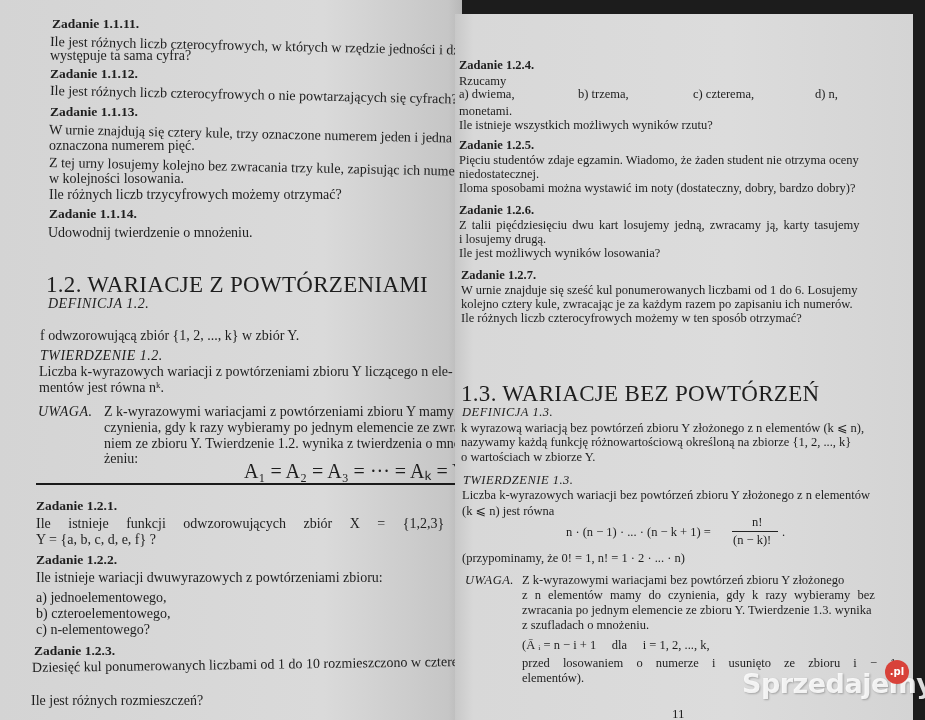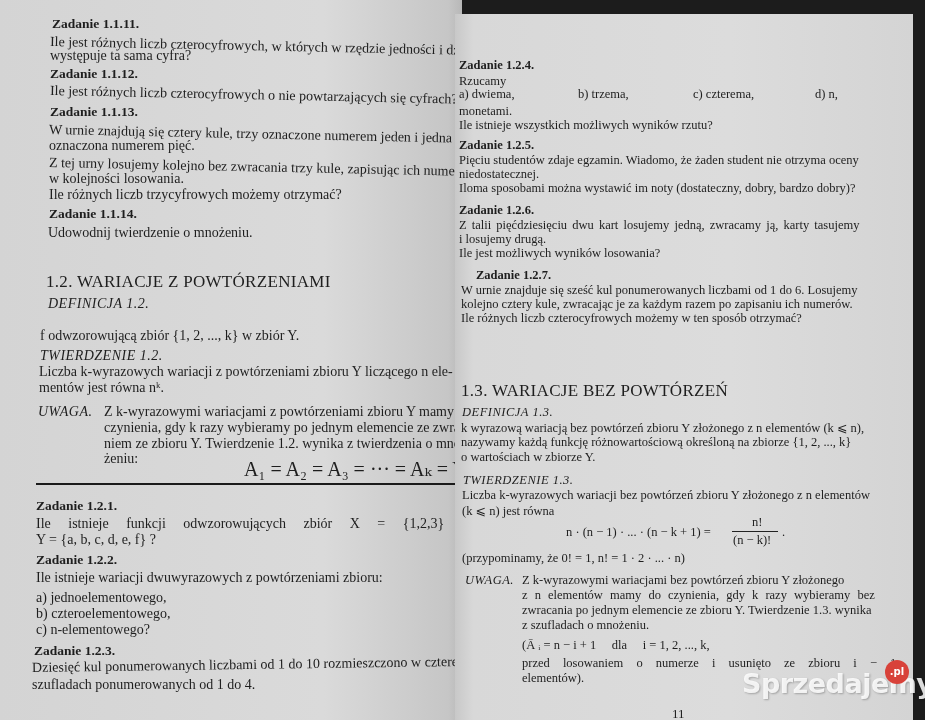--- a/index.html
+++ b/index.html
@@ -7,34 +7,35 @@
     width: 925px; height: 720px; overflow: hidden;
     background: #1c1c1c;
     font-family: "Liberation Serif", "DejaVu Serif", serif;
     color: #1e1e1e;
     position: relative;
   }
   .page {
     position: absolute;
     background: linear-gradient(90deg, #d6d6d6 0%, #dcdcdc 60%, #d0d0d0 100%);
     box-sizing: border-box;
+    font-family: Liberation Serif, serif;
   }
   #left-page {
     left: 0; top: 0; width: 462px; height: 720px;
     background: linear-gradient(90deg, #d4d4d4 0%, #dadada 70%, #c6c6c6 97%, #b8b8b8 100%);
   }
   #right-page {
     left: 455px; top: 14px; width: 458px; height: 706px;
     background: linear-gradient(90deg, #c8c8c8 0%, #d8d8d8 4%, #dcdcdc 60%, #d4d4d4 100%);
   }
   .abs { position: absolute; white-space: nowrap; }
   .h { font-weight: bold; font-size: 13.5px; }
   .t { font-size: 14px; }
   .ts { font-size: 12.5px; }
-  .sec { font-size: 17px; letter-spacing: 0.3px; }
+  .sec { font-size: 23px; letter-spacing: 0.3px; }
   .it { font-style: italic; letter-spacing: 0.5px; }
   .math { font-size: 14px; }
   .rule { position: absolute; height: 2px; background: #1a1a1a; }
   .watermark {
     position: absolute; left: 742px; top: 668px;
     font-family: "DejaVu Sans", sans-serif; font-weight: bold;
     font-size: 27px; color: rgba(255,255,255,0.85);
     text-shadow: 1px 1px 2px rgba(0,0,0,0.25);
     letter-spacing: -0.5px;
   }
@@ -90,21 +91,21 @@
   <div class="abs t" style="left:36px;top:532px;">Y = {a, b, c, d, e, f} ?</div>
 
   <div class="abs h" style="left:36px;top:552px;">Zadanie 1.2.2.</div>
   <div class="abs t" style="left:36px;top:570px;">Ile istnieje wariacji dwuwyrazowych z powtórzeniami zbioru:</div>
   <div class="abs t" style="left:36px;top:590px;">a) jednoelementowego,</div>
   <div class="abs t" style="left:36px;top:606px;">b) czteroelementowego,</div>
   <div class="abs t" style="left:36px;top:622px;">c) n-elementowego?</div>
 
   <div class="abs h" style="left:34px;top:643px;">Zadanie 1.2.3.</div>
   <div class="abs t" style="left:32px;top:660px;transform:rotate(-0.8deg);transform-origin:left;">Dziesięć kul ponumerowanych liczbami od 1 do 10 rozmieszczono w czterech</div>
-  <div class="abs t" style="left:32px;top:677px;">szufladach ponumerowanych od 1 do 4.</div>
+  <div class="abs t" style="left:31px;top:693px;">Ile jest różnych rozmieszczeń?</div>
 </div>
 
 <div class="page" id="right-page"></div>
 
 <div>
 
   <div class="abs h" style="left:459px;top:58px;font-size:12.5px;">Zadanie 1.2.4.</div>
   <div class="abs ts" style="left:459px;top:74px;">Rzucamy</div>
   <div class="abs ts" style="left:459px;top:87px;">a) dwiema,</div>
   <div class="abs ts" style="left:578px;top:87px;">b) trzema,</div>
@@ -116,21 +117,21 @@
   <div class="abs h" style="left:459px;top:138px;font-size:12.5px;">Zadanie 1.2.5.</div>
   <div class="abs ts" style="left:459px;top:153px;">Pięciu studentów zdaje egzamin. Wiadomo, że żaden student nie otrzyma oceny</div>
   <div class="abs ts" style="left:459px;top:167px;">niedostatecznej.</div>
   <div class="abs ts" style="left:459px;top:181px;">Iloma sposobami można wystawić im noty (dostateczny, dobry, bardzo dobry)?</div>
 
   <div class="abs h" style="left:459px;top:203px;font-size:12.5px;">Zadanie 1.2.6.</div>
   <div class="abs ts" style="left:459px;top:218px;word-spacing:2px;">Z talii pięćdziesięciu dwu kart losujemy jedną, zwracamy ją, karty tasujemy</div>
   <div class="abs ts" style="left:459px;top:232px;">i losujemy drugą.</div>
   <div class="abs ts" style="left:459px;top:246px;">Ile jest możliwych wyników losowania?</div>
 
-  <div class="abs h" style="left:461px;top:268px;font-size:12.5px;margin-left:15px;">Zadanie 1.2.7.</div>
+  <div class="abs h" style="left:461px;top:268px;font-size:12.5px;">Zadanie 1.2.7.</div>
   <div class="abs ts" style="left:461px;top:283px;">W urnie znajduje się sześć kul ponumerowanych liczbami od 1 do 6. Losujemy</div>
   <div class="abs ts" style="left:461px;top:297px;">kolejno cztery kule, zwracając je za każdym razem po zapisaniu ich numerów.</div>
   <div class="abs ts" style="left:461px;top:311px;">Ile różnych liczb czterocyfrowych możemy w ten sposób otrzymać?</div>
 
   <div class="abs sec" style="left:461px;top:381px;">1.3. WARIACJE BEZ POWTÓRZEŃ</div>
   <div class="abs ts it" style="left:462px;top:405px;">DEFINICJA 1.3.</div>
   <div class="abs ts" style="left:461px;top:420px;">k wyrazową wariacją bez powtórzeń zbioru Y złożonego z n elementów (k ⩽ n),</div>
   <div class="abs ts" style="left:461px;top:435px;">nazywamy każdą funkcję różnowartościową określoną na zbiorze {1, 2, ..., k}</div>
   <div class="abs ts" style="left:461px;top:450px;">o wartościach w zbiorze Y.</div>
 

